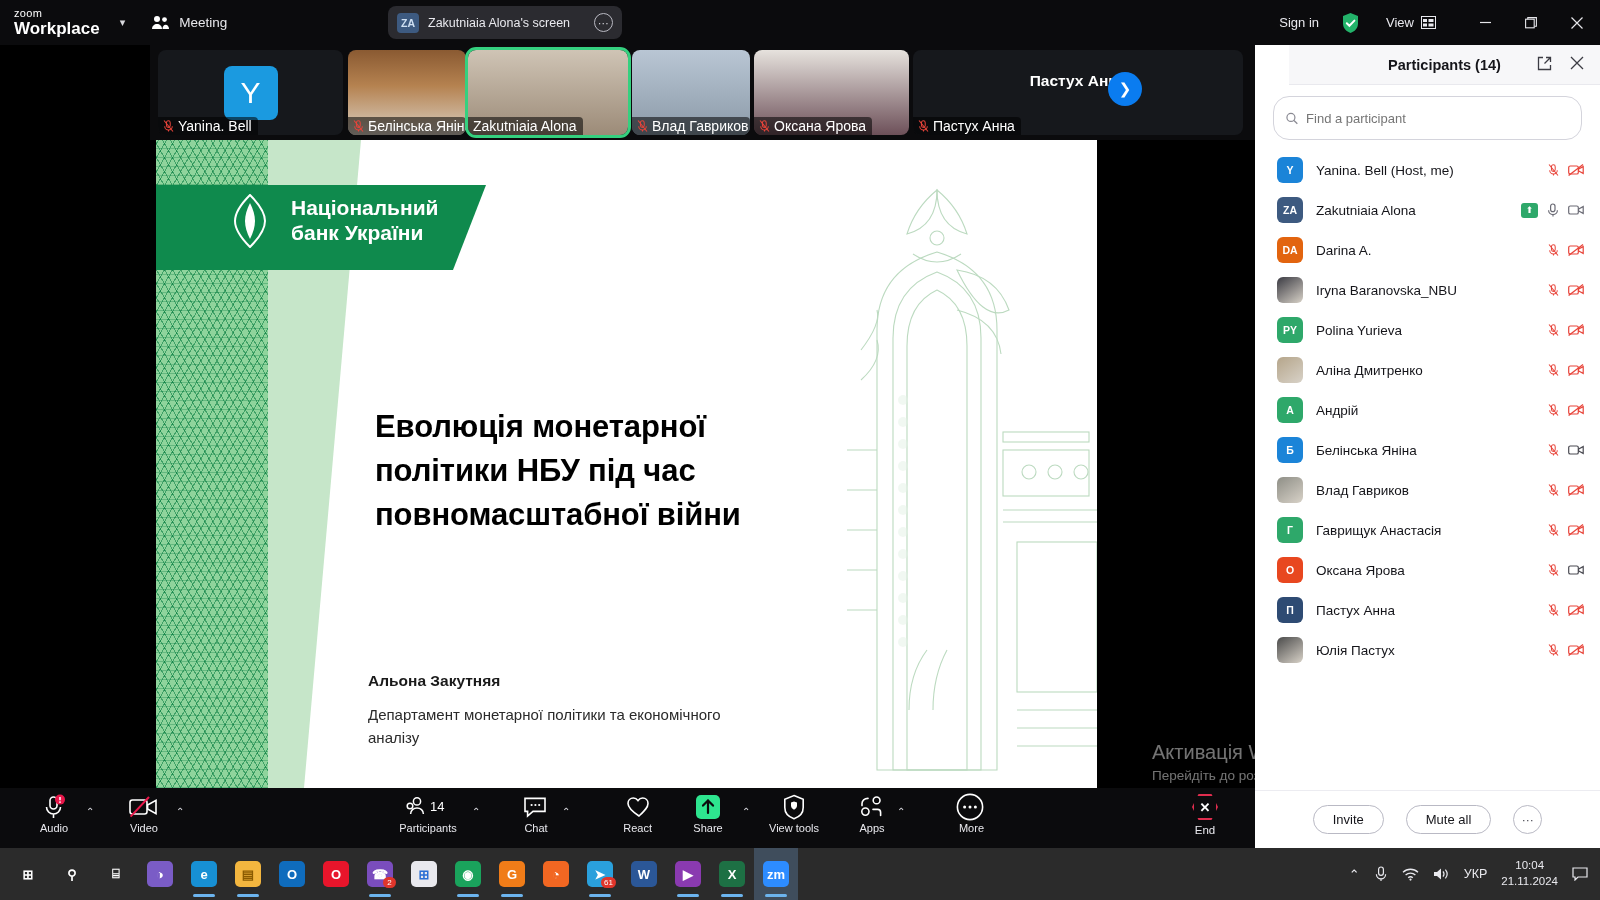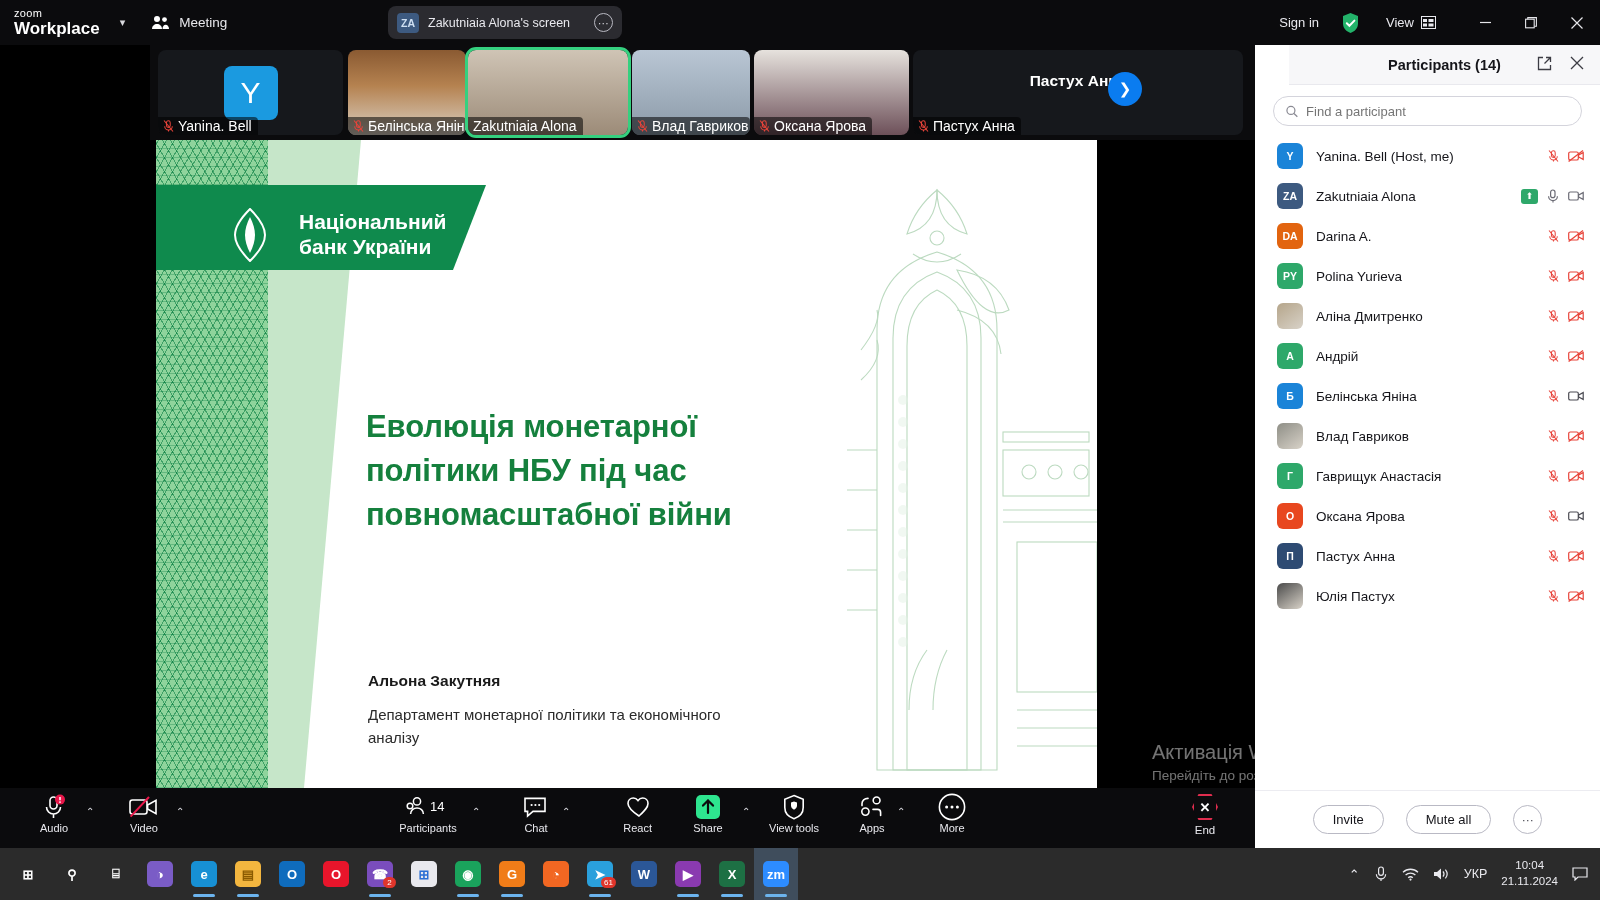--- a/index.html
+++ b/index.html
@@ -64,25 +64,25 @@
     background:
       repeating-linear-gradient(60deg,  rgba(0,120,60,.55) 0 1px, transparent 1px 7px),
       repeating-linear-gradient(-60deg, rgba(0,120,60,.55) 0 1px, transparent 1px 7px),
       repeating-linear-gradient(0deg,   rgba(0,120,60,.30) 0 1px, transparent 1px 9px),
       #8fd49c; }
   .ldiag { position:absolute; left:112px; top:0; width:150px; height:648px;
     background:#c6e6c9;
     clip-path: polygon(0 0, 62% 0, 24% 100%, 0 100%); }
   .greenbar { position:absolute; left:0; top:45px; width:330px; height:85px;
     background:#0f8a4d; clip-path: polygon(0 0, 100% 0, 90% 100%, 0 100%); }
-  .logo-wrap { position:absolute; left:75px; top:68px; display:flex;
-    align-items:center; gap:30px; }
+  .logo-wrap { position:absolute; left:75px; top:54px; display:flex;
+    align-items:center; gap:22px; }
   .logo-txt { color:#fff; font-size:21px; font-weight:600; line-height:1.18; }
-  .slide-title { position:absolute; left:210px; top:265px; width:470px;
-    color:#15803d; font-size:31px; font-weight:700; line-height:1.42;
+  .slide-title { position:absolute; left:219px; top:265px; width:470px;
+    color:#000000; font-size:31px; font-weight:700; line-height:1.42;
     letter-spacing:-.1px; }
   .slide-author { position:absolute; left:212px; top:532px; color:#1a1a1a;
     font-size:15.5px; font-weight:700; }
   .slide-dept { position:absolute; left:212px; top:564px; width:400px;
     color:#2a2a2a; font-size:15px; line-height:1.5; }
   .ornament { position:absolute; right:-10px; top:10px; width:300px; height:640px;
     opacity:.38; }
 
   
   #toolbar { position:absolute; left:0; top:788px; width:1255px; height:60px;
@@ -103,21 +103,21 @@
   .end-lbl { color:#e9e9ee; font-size:11.5px; margin-top:4px; }
 
   
   #panel { position:absolute; left:1255px; top:45px; width:345px; height:803px;
     background:#fff; display:flex; flex-direction:column; }
   .p-head { height:40px; display:flex; align-items:center; justify-content:center;
     position:relative; background:#f7f7f9; border-bottom:1px solid #e9e9ee;margin-left:34px; }
   .p-head .p-title { font-size:14.5px; font-weight:700; color:#15151a; }
   .p-head .p-ico { position:absolute; top:11px; cursor:pointer; color:#3c3c44; }
   .p-search-wrap { padding:11px 18px 6px 18px; }
-  .p-search { width:100%; height:30px; border:1px solid #d4d4dc; border-radius:16px;
+  .p-search { width:100%; height:44px; border:1px solid #d4d4dc; border-radius:16px;
     display:flex; align-items:center; gap:8px; padding:0 12px; }
   .p-search input { border:none; outline:none; font-size:13px; color:#6a6a73;
     width:100%; font-family:"Liberation Sans", sans-serif; background:transparent; }
   .p-list { flex:1; overflow:hidden; padding:4px 0 0 0; }
   .p-row { height:40px; display:flex; align-items:center; padding:0 16px 0 22px;
     gap:13px; cursor:pointer; }
   .p-av { width:26px; height:26px; border-radius:6px; flex:none; color:#fff;
     font-size:10.5px; font-weight:700; display:flex; align-items:center;
     justify-content:center; overflow:hidden; }
   .p-name { flex:1; font-size:13.5px; color:#15151a; white-space:nowrap;
@@ -433,21 +433,21 @@
         <svg width="28" height="24" viewBox="0 0 28 24">
       <path d="M10 3.4C6.4 3.4 4 5.6 4 8.6v2" fill="none" stroke="#fff" stroke-width="1.6" stroke-linecap="round"></path>
       <circle cx="18.6" cy="5.4" r="3.4" fill="none" stroke="#fff" stroke-width="1.6"></circle>
       <circle cx="7.4" cy="16.6" r="3.6" fill="none" stroke="#fff" stroke-width="1.6"></circle>
       <path d="M15 14.4h4.6c1.8 0 3 1.2 3 3v3" fill="none" stroke="#fff" stroke-width="1.6" stroke-linecap="round"></path>
         </svg>
       </div>
                  <div class="tb-lbl">Apps</div>
     </div>
     <div class="tb-arrow" style="left: 897px;">⌃</div>
-    <div class="tb-item" style="left: 920px;">
+    <div class="tb-item" style="left: 920px; align-items: flex-end;">
       <div class="tb-ico">
         <svg width="28" height="28" viewBox="0 0 28 28">
       <circle cx="14" cy="14" r="12.6" fill="none" stroke="#fff" stroke-width="1.6"></circle>
       <circle cx="8.6" cy="14" r="1.5" fill="#fff"></circle>
           <circle cx="14" cy="14" r="1.5" fill="#fff"></circle>
           <circle cx="19.4" cy="14" r="1.5" fill="#fff"></circle>
         </svg>
       </div>
                  <div class="tb-lbl">More</div>
     </div>
@@ -523,20 +523,37 @@
   <path d="M0.8 0.6L11.2 13.4" stroke="#e8443a" stroke-width="1.3"></path>
           </svg>
        <svg width="16" height="12" viewBox="0 0 16 12">
   <rect x="0.7" y="2" width="9.6" height="8" rx="1.6" fill="none" stroke="#e8443a" stroke-width="1.2"></rect>
   <path d="M10.6 5l4.6-2.4v6.8L10.6 7z" fill="none" stroke="#e8443a" stroke-width="1.2"></path>
   <path d="M0.6 11.4L15 0.6" stroke="#e8443a" stroke-width="1.3"></path>
           </svg>
      </div>
       </div>
       <div class="p-row">
+        <div class="p-av" style="background:linear-gradient(145deg,#3a3a42 0%,#d8d2c8 100%)"></div>
+     <div class="p-name">Iryna Baranovska_NBU</div>
+     <div class="p-icos">
+
+       <svg class="mic-off" viewBox="0 0 12 14">
+  <rect x="3.6" y="1" width="4.4" height="7.6" rx="2.2" fill="none" stroke="#e8443a" stroke-width="1.2"></rect>
+  <path d="M1.6 7.3a4.4 4.4 0 008.8 0M6 11.6V13.4" fill="none" stroke="#e8443a" stroke-width="1.2"></path>
+  <path d="M0.8 0.6L11.2 13.4" stroke="#e8443a" stroke-width="1.3"></path>
+          </svg>
+       <svg width="16" height="12" viewBox="0 0 16 12">
+  <rect x="0.7" y="2" width="9.6" height="8" rx="1.6" fill="none" stroke="#e8443a" stroke-width="1.2"></rect>
+  <path d="M10.6 5l4.6-2.4v6.8L10.6 7z" fill="none" stroke="#e8443a" stroke-width="1.2"></path>
+  <path d="M0.6 11.4L15 0.6" stroke="#e8443a" stroke-width="1.3"></path>
+          </svg>
+     </div>
+      </div>
+      <div class="p-row">
         <div class="p-av" style="background:#2ea86a">PY</div>
      <div class="p-name">Polina Yurieva</div>
      <div class="p-icos">
 
        <svg class="mic-off" viewBox="0 0 12 14">
   <rect x="3.6" y="1" width="4.4" height="7.6" rx="2.2" fill="none" stroke="#e8443a" stroke-width="1.2"></rect>
   <path d="M1.6 7.3a4.4 4.4 0 008.8 0M6 11.6V13.4" fill="none" stroke="#e8443a" stroke-width="1.2"></path>
   <path d="M0.8 0.6L11.2 13.4" stroke="#e8443a" stroke-width="1.3"></path>
           </svg>
        <svg width="16" height="12" viewBox="0 0 16 12">

